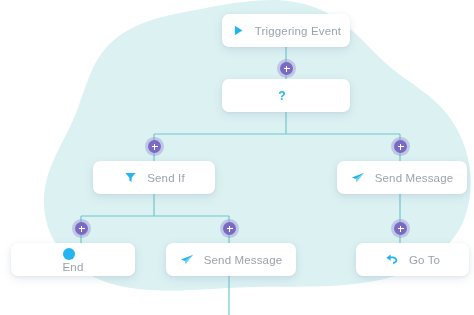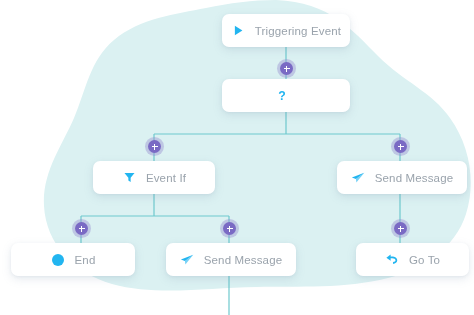--- a/index.html
+++ b/index.html
@@ -153,34 +153,34 @@
       </svg>
     </span>
   </div>
 
   <div class="node" style="left:93px; top:161px; width:122px;">
     <span class="node-icon">
       <svg viewBox="0 0 16 16" width="13" height="13">
         <path d="M1.8 2.4 L14.2 2.4 L9.4 8.2 L9.4 13.6 L6.6 11.6 L6.6 8.2 Z" fill="#22b5f0"></path>
       </svg>
     </span>
-    <span class="node-label">Event If</span>
+    <span class="node-label">Send If</span>
   </div>
 
   <div class="node" style="left:337px; top:161px; width:130px;">
     <span class="node-icon">
       <svg viewBox="0 0 16 16" width="14" height="14">
         <path d="M15.2 2.0 L1.0 7.4 L5.6 9.0 Z" fill="#22b5f0"></path>
         <path d="M15.2 2.0 L5.6 9.0 L6.2 13.2 L8.4 10.4 Z" fill="#22b5f0" opacity="0.62"></path>
       </svg>
     </span>
     <span class="node-label">Send Message</span>
   </div>
 
-  <div class="node" style="left:11px; top:243px; width:124px;">
+  <div class="node" style="left:11px; top:243px; width:124px;flex-direction:column;">
     <span class="node-icon">
       <span class="dot-icon" style="background:#22b5f0;"></span>
     </span>
     <span class="node-label">End</span>
   </div>
 
   <div class="node" style="left:166px; top:243px; width:130px;">
     <span class="node-icon">
       <svg viewBox="0 0 16 16" width="14" height="14">
         <path d="M15.2 2.0 L1.0 7.4 L5.6 9.0 Z" fill="#22b5f0"></path>

